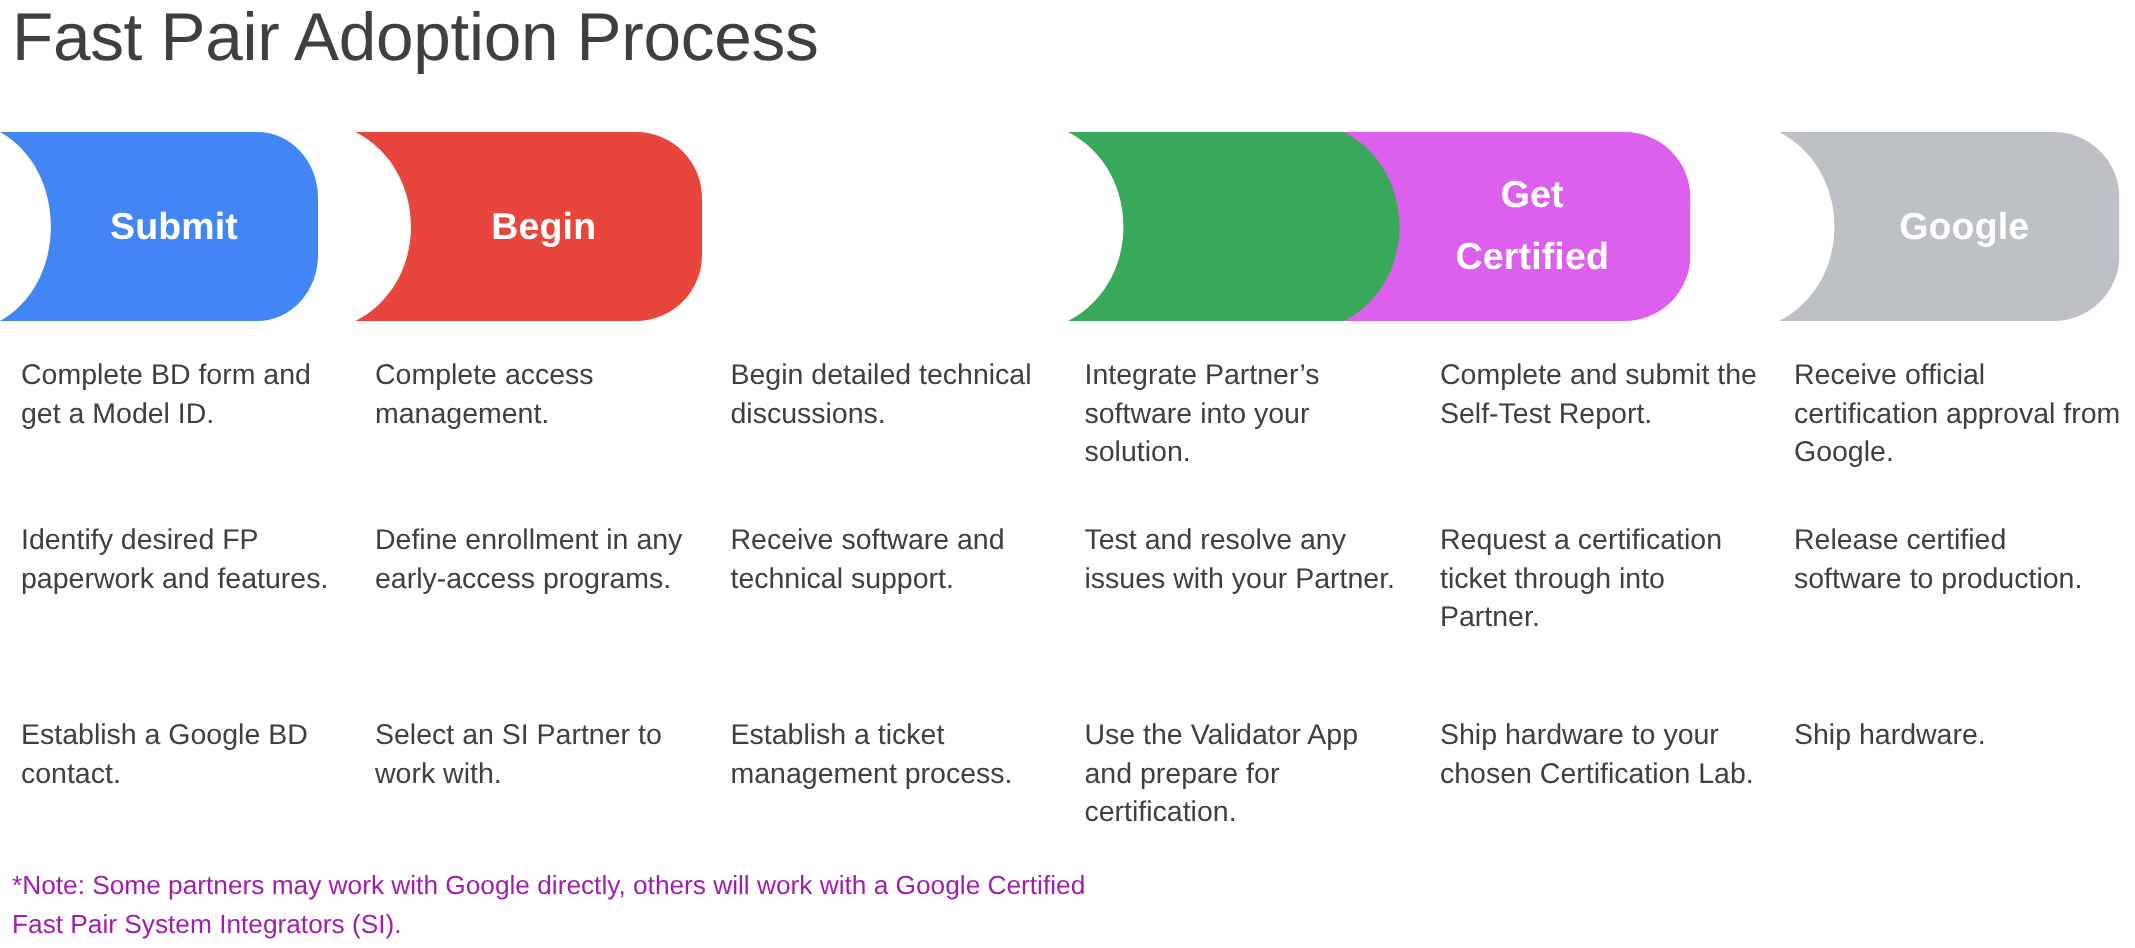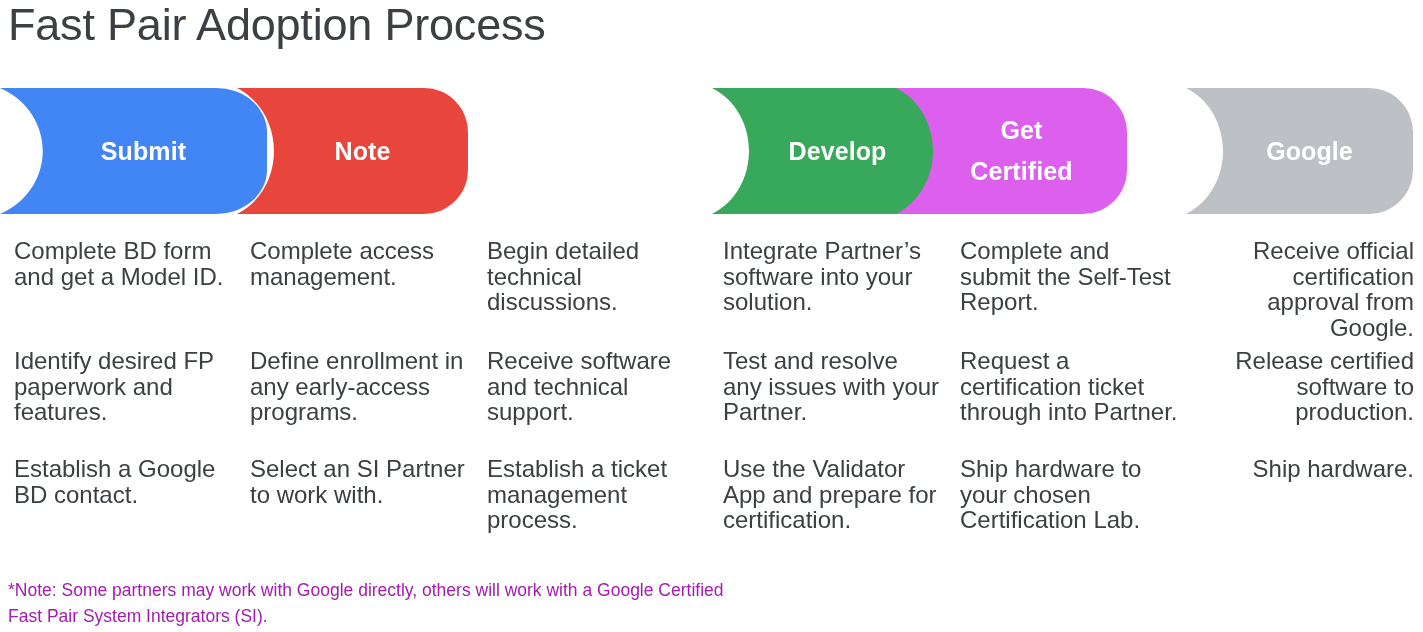--- a/index.html
+++ b/index.html
@@ -79,72 +79,69 @@
   }
   .detail-col {
     position: absolute;
     top: 0;
     width: 218px;
   }
   .detail-row {
     position: absolute;
     left: 0;
     width: 218px;
-    font-size: 24px;
+    font-size: 19px;
     line-height: 25.5px;
     color: #3c4043;
     font-weight: 400;
   }
   .detail-row.r0 { top: 0px; }
   .detail-row.r1 { top: 110px; }
-  .detail-row.r2 { top: 218px; }
+  .detail-row.r2 { top: 240px; }
 
   
-  .detail-col.indent .detail-row { padding-left: 0px; text-align: right; }
+  .detail-col.indent .detail-row { padding-left: 0px; }
 
   
   #footnote {
     position: absolute;
     left: 8px;
     top: 578px;
     width: 730px;
     font-size: 17.5px;
     line-height: 25.5px;
     color: #a21caf;
   }
 </style>
 </head>
 <body>
 
 <div id="page-title">Fast Pair Adoption Process</div>
 
 <div id="chevron-banner">
-    <div class="chevron" style="left: 0px; width: 267px;">
+    <div class="chevron" style="left: 0px; width: 212px;">
       <svg class="chevron-shape" viewBox="0 0 231 126" preserveAspectRatio="none">
         <path d="M 0 0 L 187 0 A 44 44 0 0 1 231 44 L 231 82 A 44 44 0 0 1 187 126 L 0 126 C 49.3 100.80000000000001 49.3 25.200000000000003 0 0 Z" fill="#4285f4"></path>
       </svg>
       <div class="chevron-label">
         <div>Submit</div>
       </div>
     </div>
     <div class="chevron" style="left: 237px; width: 231px;">
       <svg class="chevron-shape" viewBox="0 0 231 126" preserveAspectRatio="none">
         <path d="M 0 0 L 187 0 A 44 44 0 0 1 231 44 L 231 82 A 44 44 0 0 1 187 126 L 0 126 C 49.3 100.80000000000001 49.3 25.200000000000003 0 0 Z" fill="#e8463c"></path>
       </svg>
       <div class="chevron-label">
-        <div>Note</div>
+        <div>Begin</div>
       </div>
     </div>
     <div class="chevron" style="left: 712px; width: 231px;">
       <svg class="chevron-shape" viewBox="0 0 231 126" preserveAspectRatio="none">
         <path d="M 0 0 L 187 0 A 44 44 0 0 1 231 44 L 231 82 A 44 44 0 0 1 187 126 L 0 126 C 49.3 100.80000000000001 49.3 25.200000000000003 0 0 Z" fill="#38a85b"></path>
       </svg>
-      <div class="chevron-label">
-        <div>Develop</div>
-      </div>
     </div>
     <div class="chevron" style="left: 896px; width: 231px; justify-content: flex-end;">
       <svg class="chevron-shape" viewBox="0 0 231 126" preserveAspectRatio="none">
         <path d="M 0 0 L 187 0 A 44 44 0 0 1 231 44 L 231 82 A 44 44 0 0 1 187 126 L 0 126 C 49.3 100.80000000000001 49.3 25.200000000000003 0 0 Z" fill="#dd5fee"></path>
       </svg>
       <div class="chevron-label">
         <div>Get</div>
         <div>Certified</div>
       </div>
     </div>

